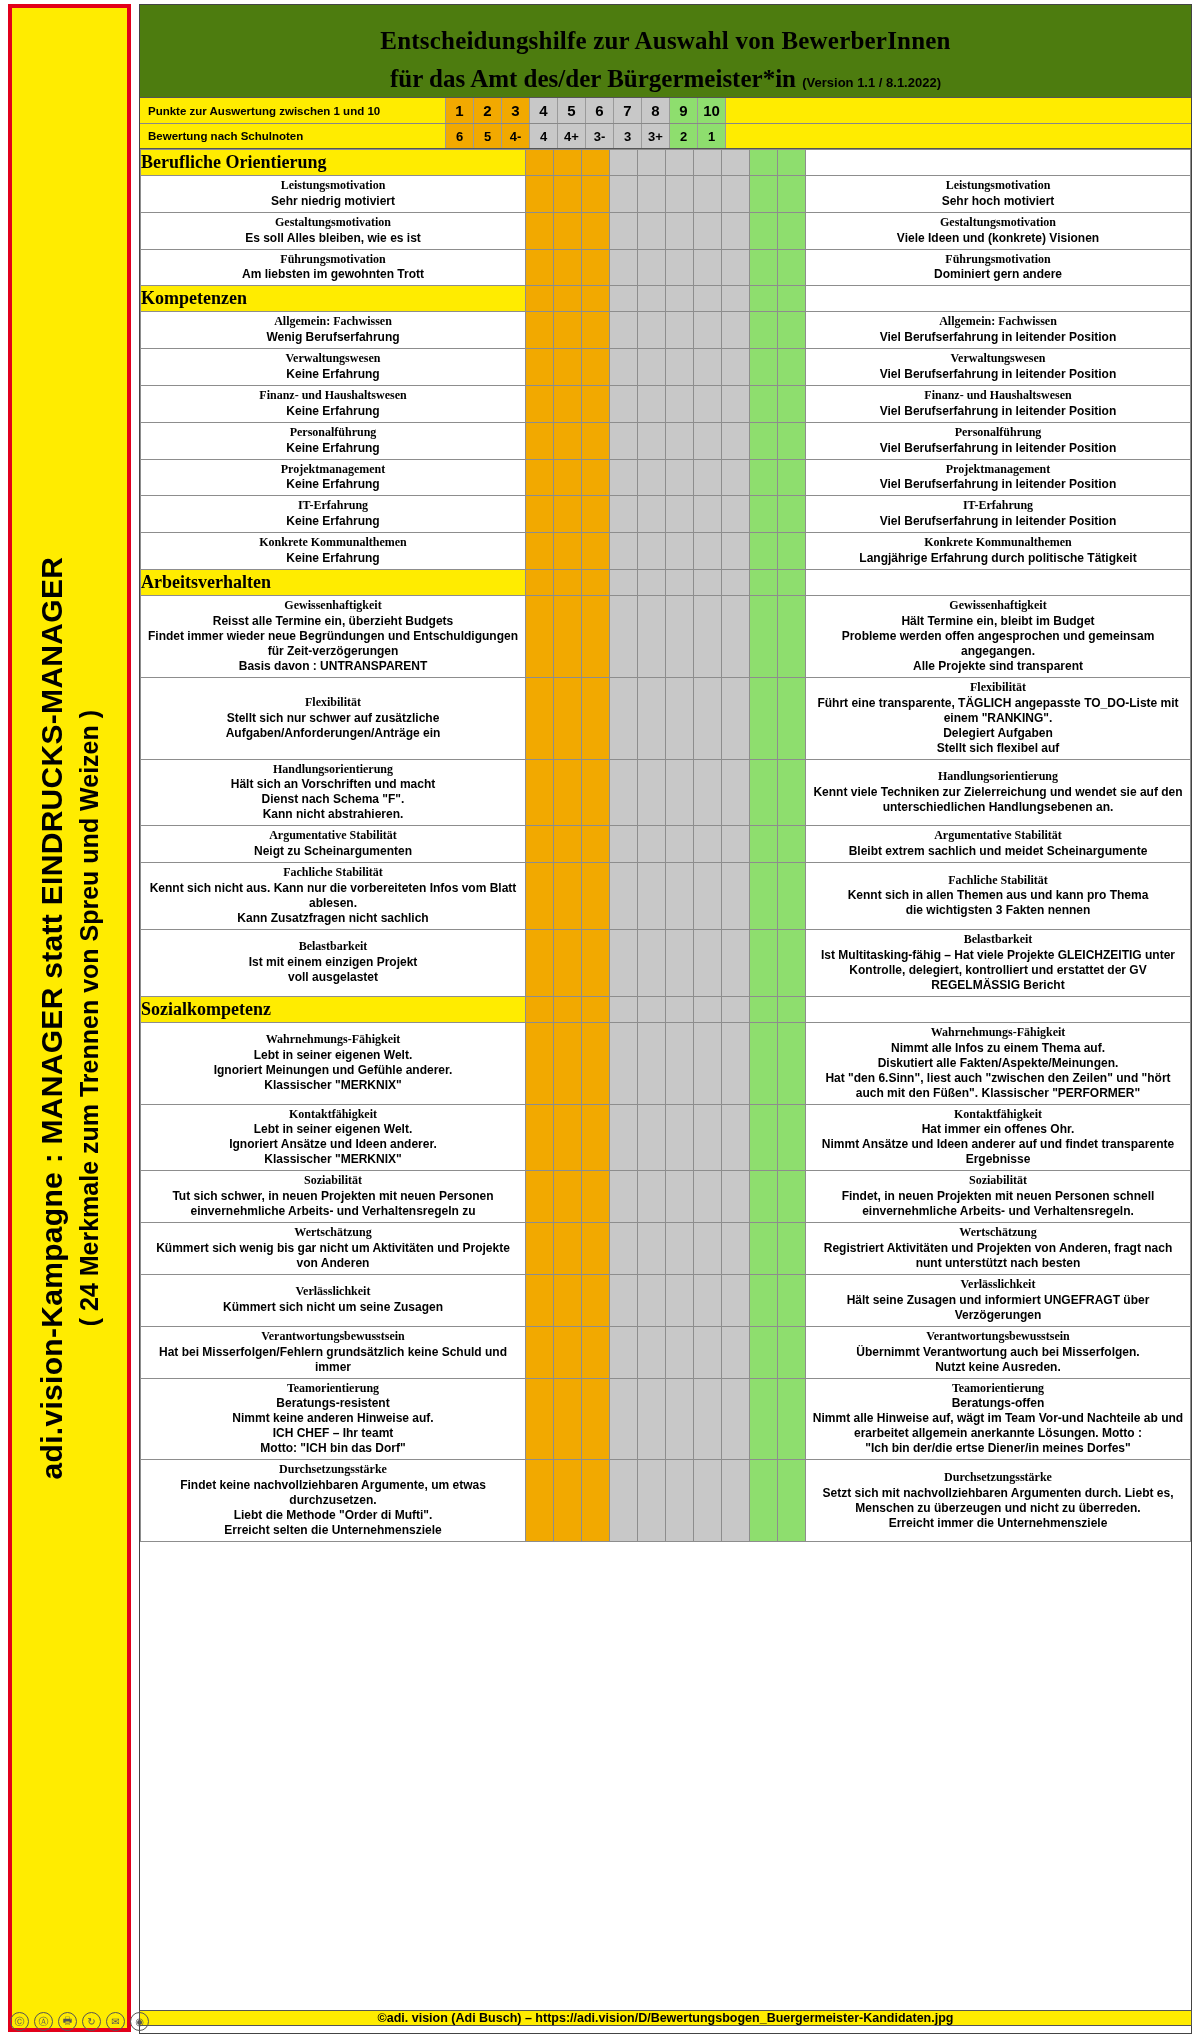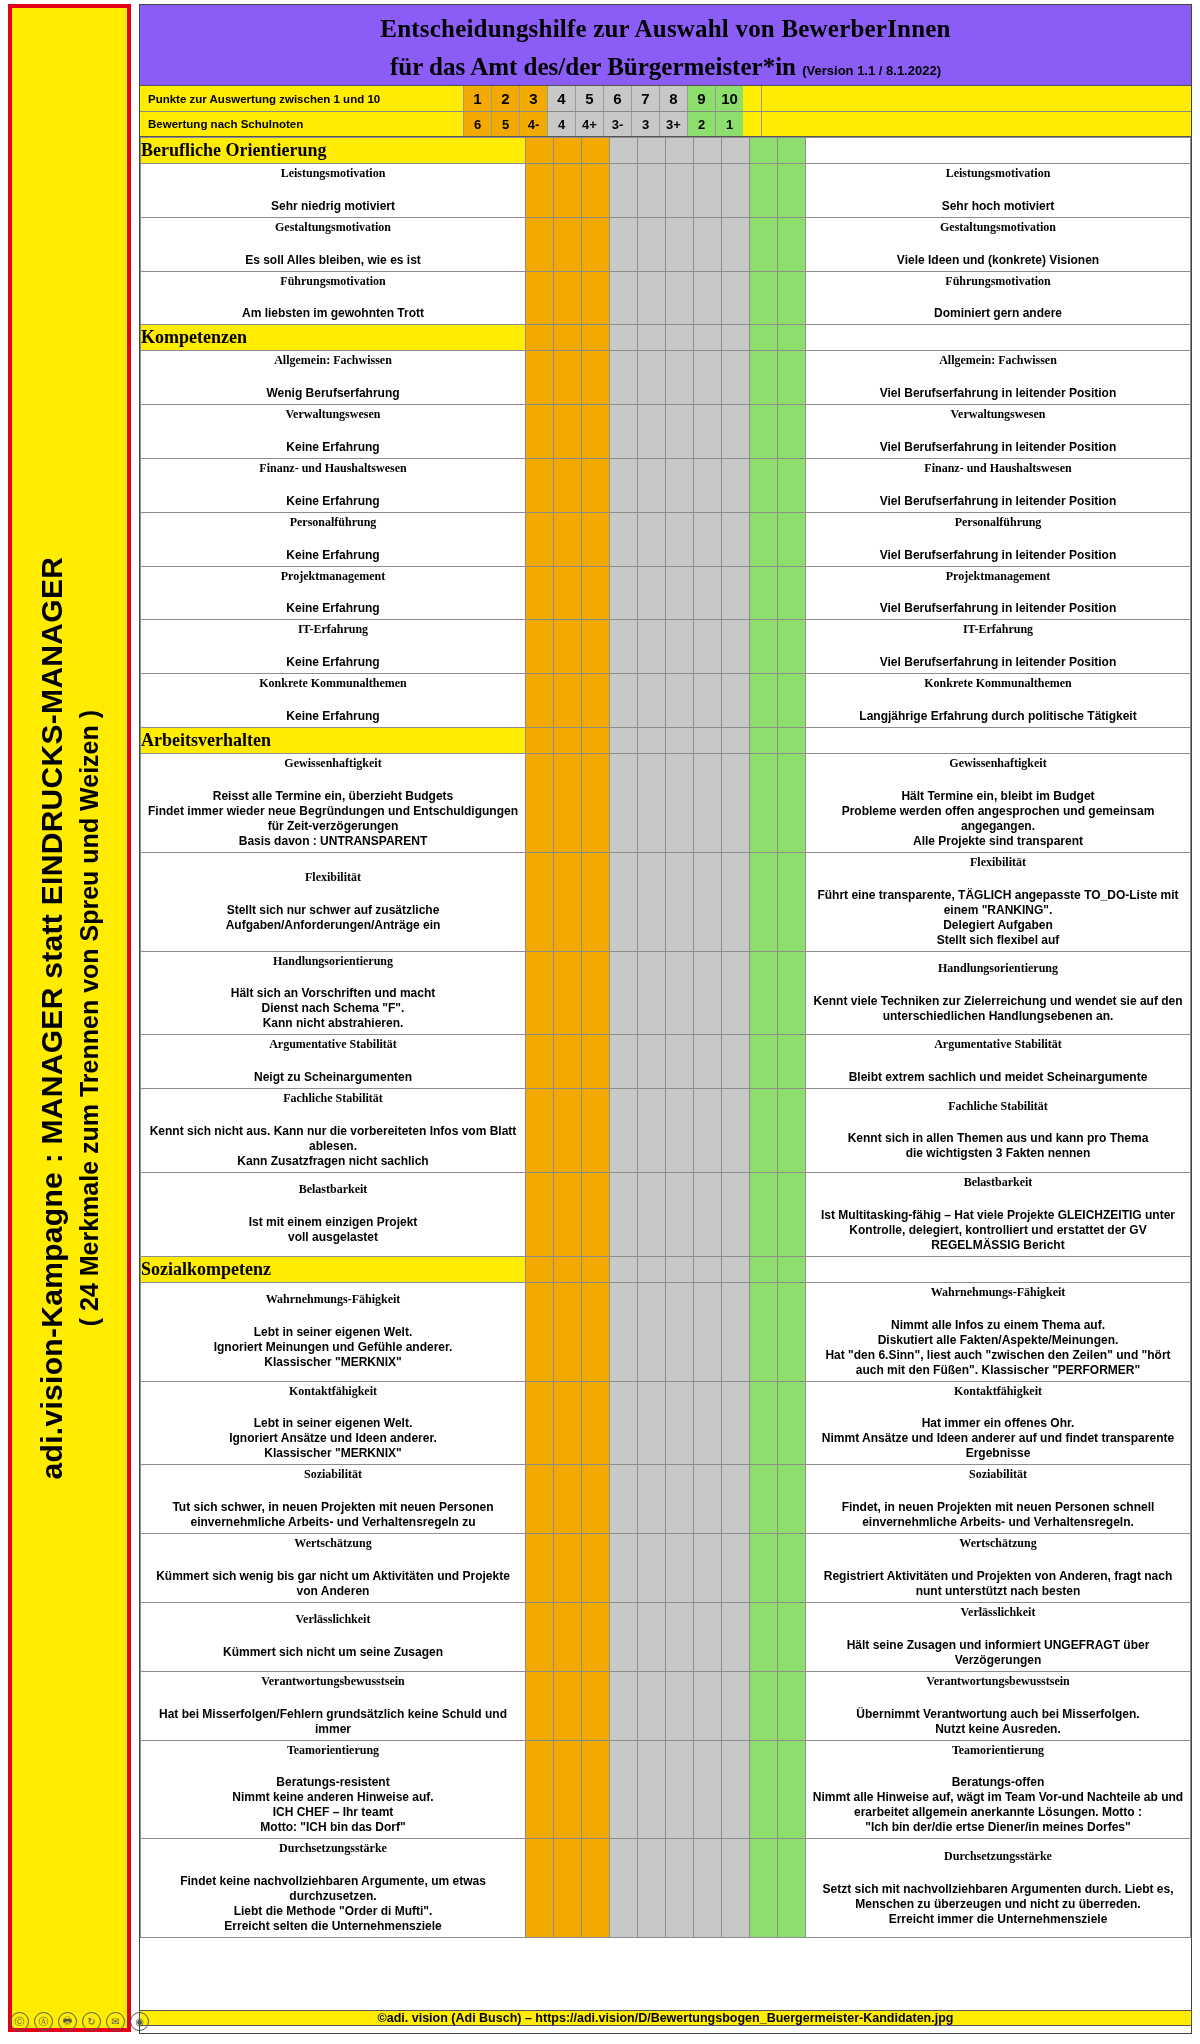--- a/index.html
+++ b/index.html
@@ -42,23 +42,23 @@
   
   .sheet {
     position:absolute;
     left:139px; top:4px;
     width:1053px; height:2030px;
     background:#ffffff;
     border:1px solid #444;
   }
   
   .titlebar {
-    background:#8b5cf6;
+    background:#4d7c0f;
     border-bottom:1px solid #555;
-    padding:10px 0 4px 0;
+    padding:22px 0 4px 0;
     text-align:center;
   }
   .title1 {
     font-size:25px; font-weight:bold; color:#000;
     font-family:"Liberation Serif", serif;
     letter-spacing:0.2px;
   }
   .title2 {
     font-size:25px; font-weight:bold; color:#000;
     font-family:"Liberation Serif", serif;
@@ -69,21 +69,20 @@
     font-family:"Liberation Sans", sans-serif;
   }
 
   
   .scale-row {
     display:flex;
     align-items:stretch;
     background:#ffec00;
     border-bottom:1px solid #888;
     height:26px;
-    gap:18px;
   }
   .scale-row.r2 { height:25px; border-bottom:1px solid #555; }
   .scale-label {
     width:305px;
     font-size:11.5px;
     font-weight:bold;
     color:#000;
     display:flex; align-items:center;
     padding-left:8px;
     background:#ffec00;
@@ -126,21 +125,21 @@
     font-size:12px;
     color:#000;
     line-height:1.15;
   }
   .desc {
     font-family:"Liberation Sans", sans-serif;
     font-weight:bold;
     font-size:12px;
     color:#000;
     line-height:1.25;
-    margin-top:18px;
+    margin-top:1px;
   }
 
   
   tr.section td.sec-left {
     background:#ffec00;
     text-align:left;
     padding:2px 0;
   }
   tr.section .sec-title {
     font-family:"Liberation Serif", serif;

